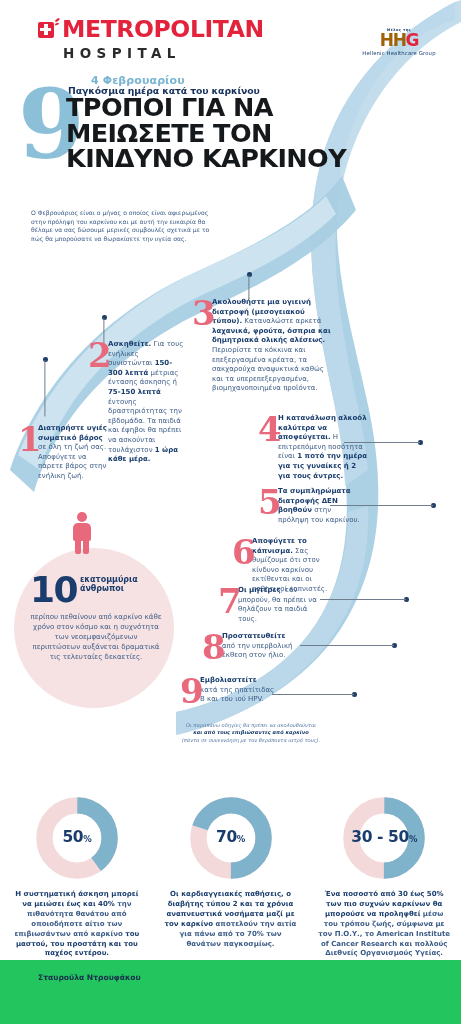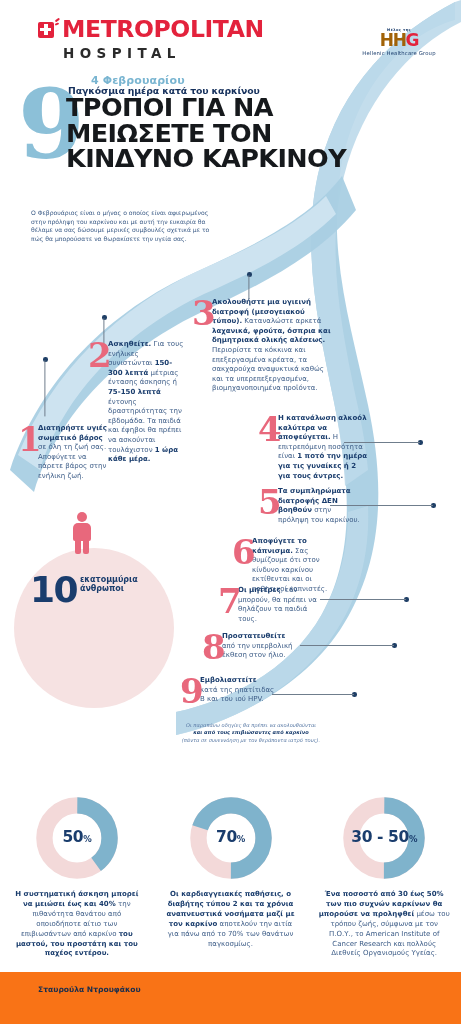--- a/index.html
+++ b/index.html
@@ -70,25 +70,25 @@
   .disclaimer b{color:#1a3d6d;}
 
   
   .stats{position:absolute;left:0;top:795px;width:461px;display:flex;}
   .stat{flex:1;text-align:center;}
   .donut{width:86px;height:86px;margin:0 auto;position:relative;}
   .donut svg{display:block;}
   .donut .val{position:absolute;left:0;top:0;width:86px;height:86px;display:flex;align-items:center;justify-content:center;}
   .val-txt{font-size:15.5px;font-weight:bold;color:#1a3d6d;letter-spacing:-.4px;line-height:15px;}
   .val-txt .pct{font-size:8.5px;}
-  .cap{margin:9px auto 0;width:132px;font-size:7px;line-height:9.9px;color:#3b5b86;}
+  .cap{margin:9px auto 0;width:132px;font-size:7px;line-height:9.9px;color:#3b5b86;font-weight:bold;}
   .cap b{color:#1a3d6d;}
 
   
-  .footer{position:absolute;left:0;bottom:0;width:461px;height:52px;background:#f97316;}
+  .footer{position:absolute;left:0;bottom:0;width:461px;height:64px;background:#22c55e;}
   .footer .nm{position:absolute;left:38px;top:13px;font-size:7.6px;font-weight:bold;color:#1a2e4d;}
   .footer .role{position:absolute;left:38px;top:26px;font-size:7.2px;color:#2b425f;}
 </style>
 </head>
 <body>
 
 <div class="page">
 
   <svg class="ribbon-svg" viewBox="0 0 461 800">
     <path d="M455 20 C 400 35, 352 95, 340 175 C 328 255, 352 330, 368 405
@@ -222,20 +222,21 @@
       <span class="rleg"></span>
   </div>
   <div class="ten-wrap">
     <div class="ten-row">
       <span class="ten">10</span>
       <span class="ten-lbl">
         <span>εκατομμύρια</span><br>
         <span>άνθρωποι</span>
       </span>
     </div>
+    <div class="ten-body">περίπου πεθαίνουν από καρκίνο κάθε χρόνο στον κόσμο και η συχνότητα των νεοεμφανιζόμενων περιπτώσεων αυξάνεται δραματικά τις τελευταίες δεκαετίες.</div>
   </div>
 
   <div class="disclaimer">
     <span>Οι παραπάνω οδηγίες θα πρέπει να ακολουθούνται</span><br>
     <b>και από τους επιβιώσαντες από καρκίνο</b><br>
     <span>(πάντα σε συνεννόηση με τον θεράποντα ιατρό τους).</span>
   </div>
 
   <div class="stats">
 

